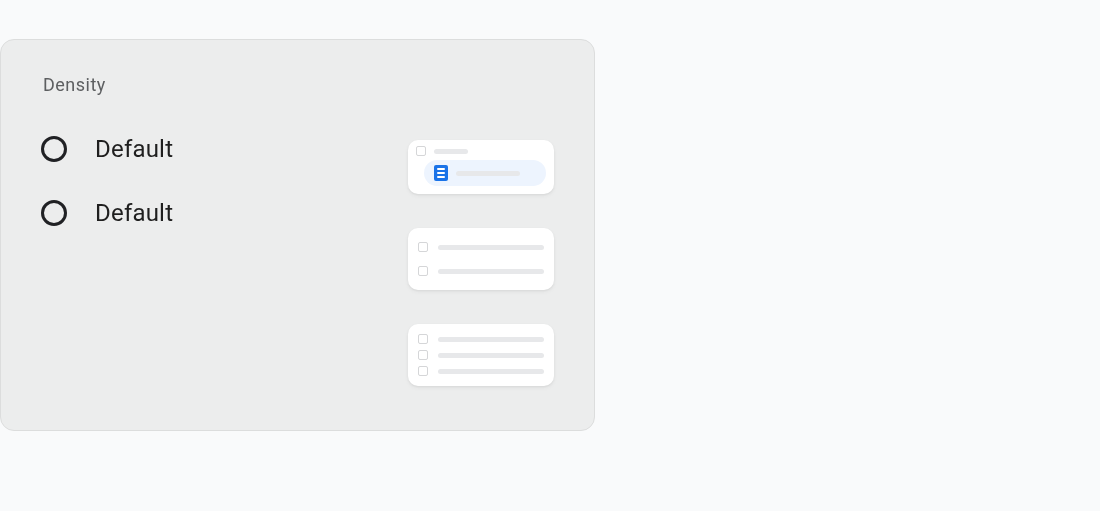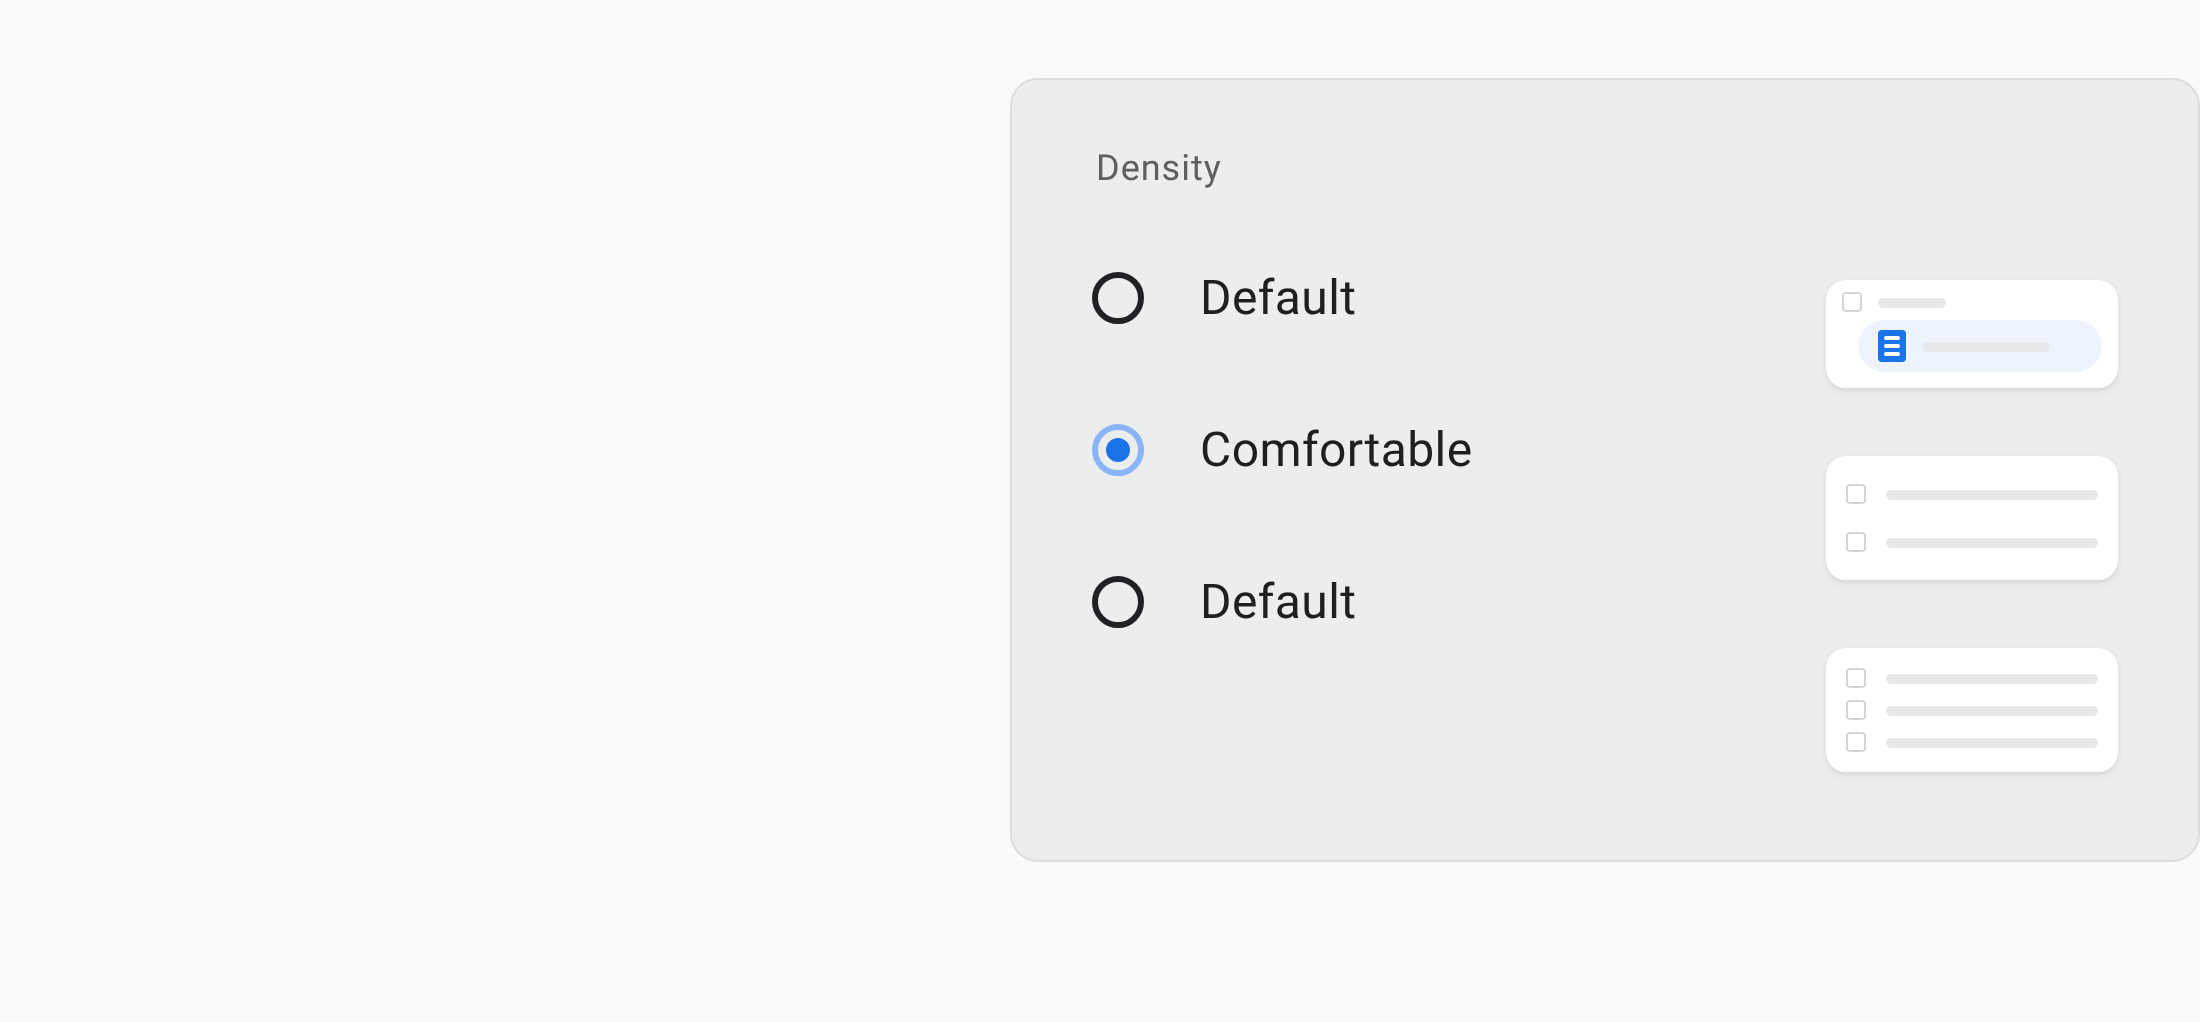--- a/index.html
+++ b/index.html
@@ -10,41 +10,41 @@
     height: 511px;
     background: #f9fafb;
     font-family: -apple-system, BlinkMacSystemFont, "Segoe UI", Roboto, Arial, sans-serif;
     overflow: hidden;
   }
   .wrap {
     width: 1100px;
     height: 470px;
     display: flex;
     align-items: center;
-    justify-content: flex-end;
+    justify-content: flex-start;
   }
   .card {
     width: 595px;
     height: 392px;
     background: #eceded;
     border: 1px solid #dcdddd;
     border-radius: 14px;
     padding: 34px 40px 30px 40px;
     position: relative;
   }
   .card-title {
     font-size: 18px;
     letter-spacing: 0.5px;
     color: #5d5f61;
     margin: 0 0 28px 2px;
   }
   .options {
     display: flex;
     flex-direction: column;
-    gap: 48px;
+    gap: 36px;
     margin-top: 40px;
   }
   .option {
     display: flex;
     align-items: center;
     gap: 28px;
   }
   .radio {
     width: 26px;
     height: 26px;
@@ -177,24 +177,20 @@
   <div class="card">
     <div class="card-title">Density</div>
 
     <div class="options">
 
       <div class="option">
         <span class="radio"></span>
         <span class="option-label">Default</span>
       </div>
 
-      <div class="option">
-        <span class="radio selected"></span>
-        <span class="option-label">Comfortable</span>
-      </div>
 
       <div class="option">
         <span class="radio"></span>
         <span class="option-label">Default</span>
       </div>
 
     </div>
 
     <div class="previews">
 

